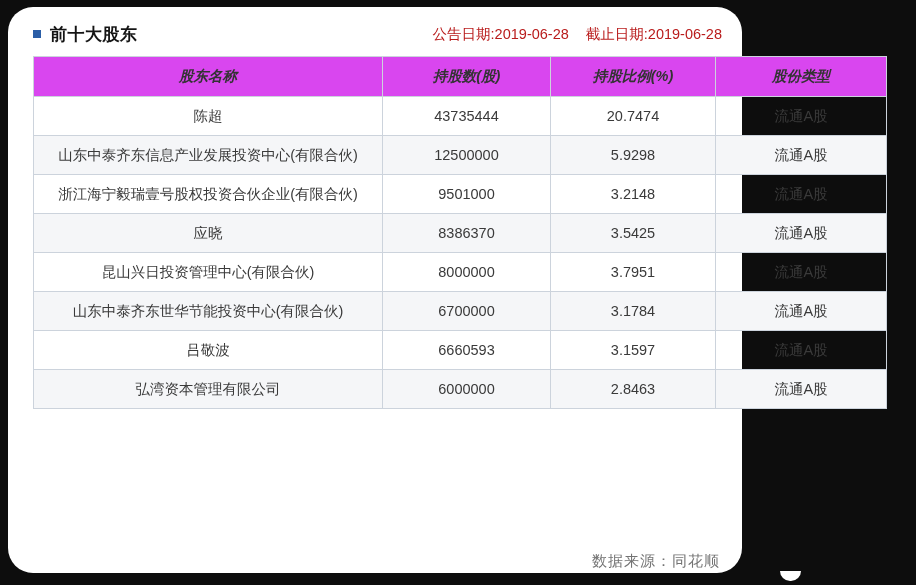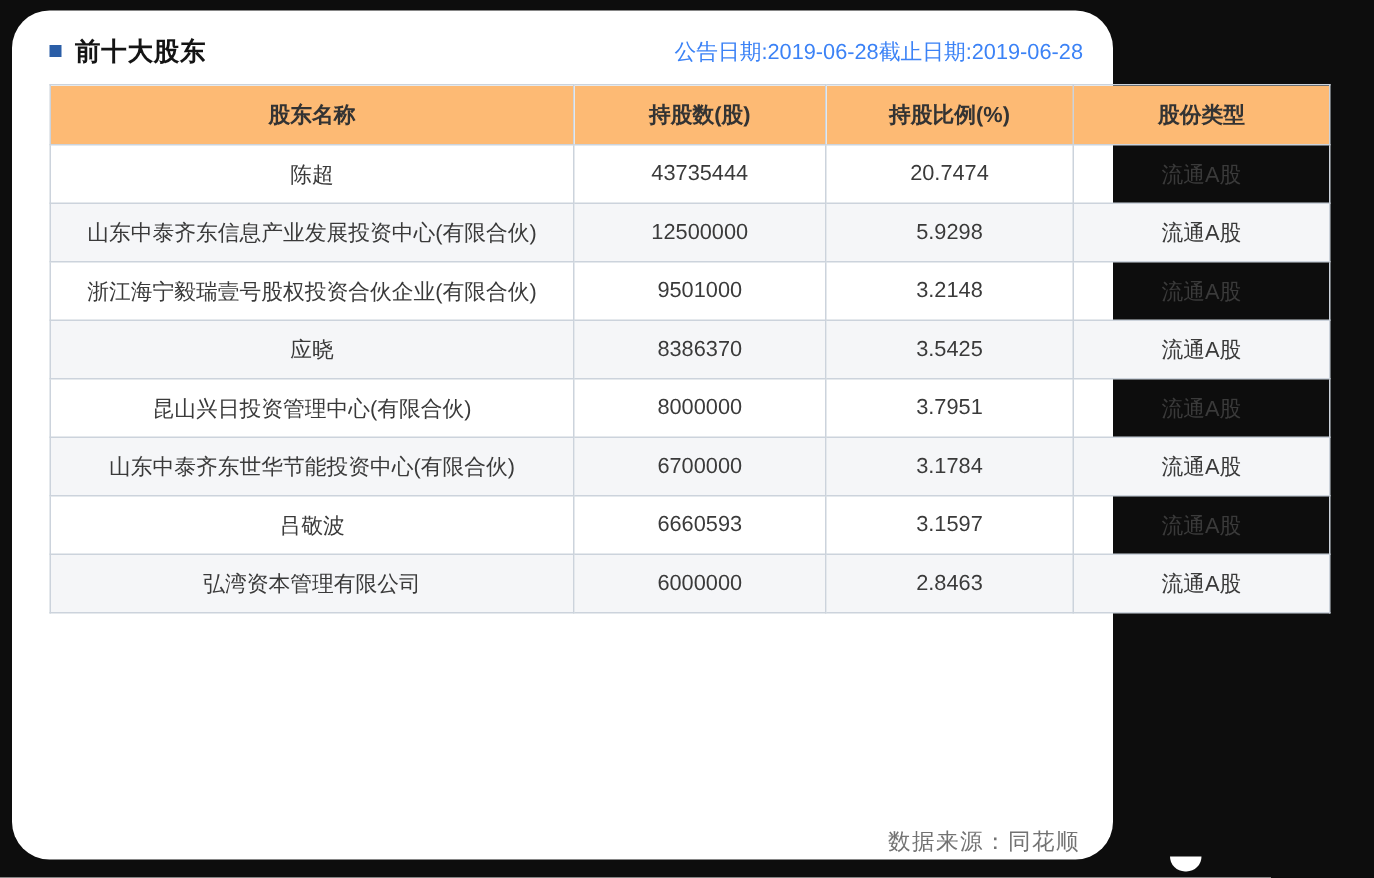--- a/index.html
+++ b/index.html
@@ -37,46 +37,47 @@
     flex: 0 0 auto;
   }
   .page-title {
     font-size: 17px;
     font-weight: bold;
     color: #141414;
     letter-spacing: 0.5px;
   }
   .dates {
     font-size: 14.5px;
-    color: #3b82f6;
+    color: #b91c1c;
     display: flex;
-    gap: 0;
+    gap: 17px;
   }
   table.shareholders {
     border-collapse: collapse;
     margin-left: 25px;
     width: 853px;
     table-layout: fixed;
   }
   table.shareholders th, table.shareholders td {
     border: 1px solid #ccd3dc;
     text-align: center;
     vertical-align: middle;
     font-size: 14.5px;
     color: #3a3a3a;
     padding: 0 2px;
     height: 38px;
     overflow: hidden;
     white-space: nowrap;
   }
   table.shareholders th {
-    background: #fdba74;
+    background: #d946ef;
     font-weight: bold;
     color: #333333;
     height: 39px;
+    font-style: italic;
   }
   table.shareholders tbody tr:nth-child(even) td {
     background: #f5f6f8;
   }
   col.c-name  { width: 349px; }
   col.c-shares{ width: 168px; }
   col.c-ratio { width: 165px; }
   col.c-type  { width: 171px; }
   .source-note {
     position: absolute;

